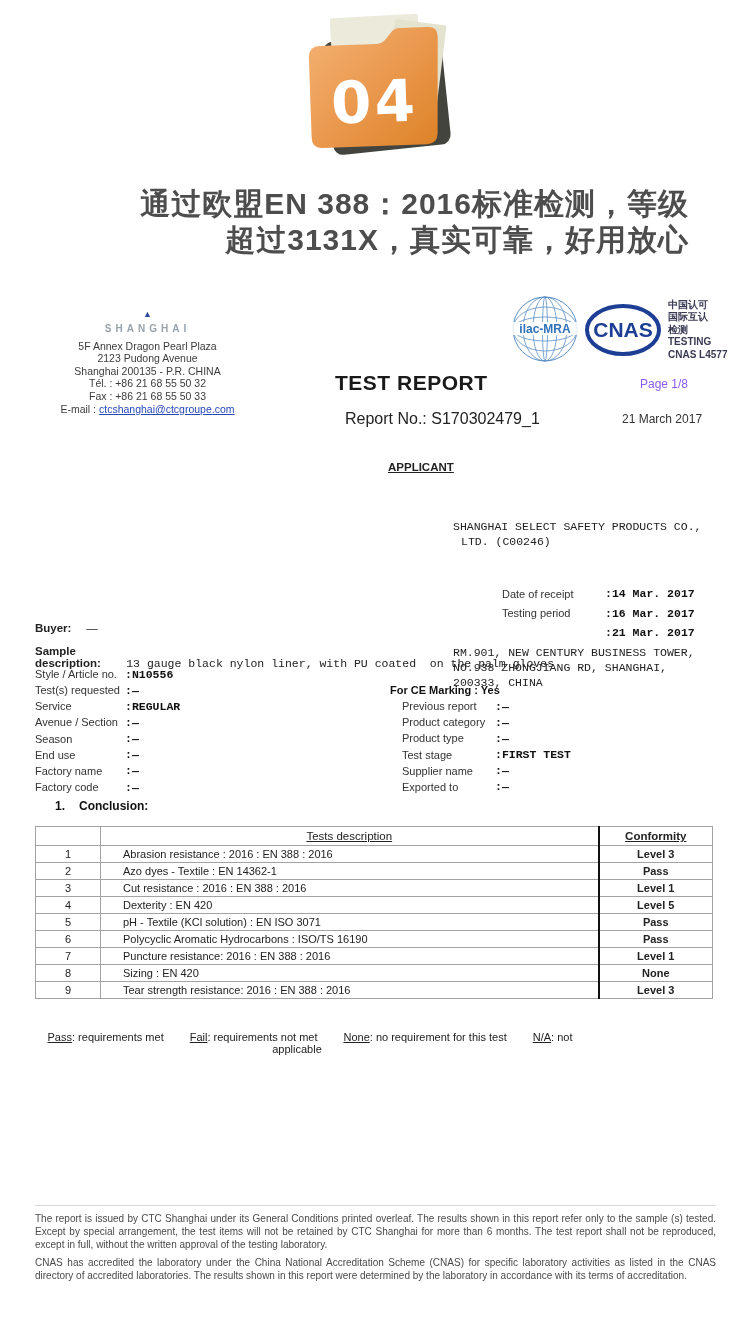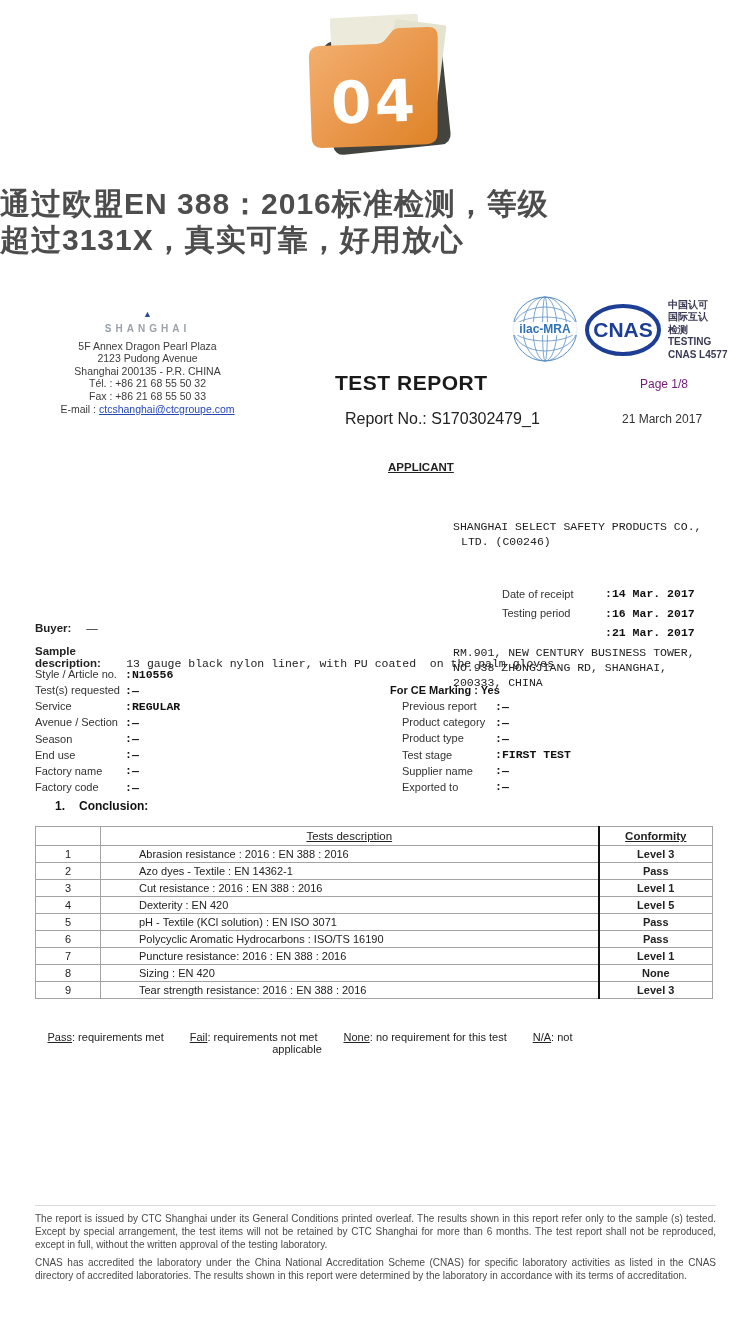--- a/index.html
+++ b/index.html
@@ -3,21 +3,21 @@
 <meta charset="utf-8">
 <style>
   * { margin:0; padding:0; box-sizing:border-box; }
   body { background:#ffffff; font-family:"Liberation Sans", sans-serif; }
   .page { position:relative; width:750px; height:1323px; margin:0 auto; background:#fff; overflow:hidden; }
 
   
   .folder-wrap { position:absolute; left:298px; top:12px; width:158px; height:150px; }
 
   
-  .headline { position:absolute; left:0; top:186px; width:689px; text-align:left;
+  .headline { position:absolute; left:0; top:186px; width:689px; text-align:right;
               font-weight:bold; font-size:30px; line-height:36px; color:#4d4d4d; letter-spacing:1px; }
 
   
   .ctc { position:absolute; left:40px; top:291px; width:215px; text-align:center; }
   .ctc-letters { position:relative; font-family:"Liberation Serif", serif; font-size:47px; line-height:50px;
                  color:#939ba3; letter-spacing:14px; }
   .ctc-letters .t { color:#2a4b9b; font-weight:bold; }
   .ctc-arrow { position:absolute; left:2px; top:35px; width:212px; height:40px; }
   .ctc-tri { position:relative; height:14px; font-size:9px; color:#2a4b9b; line-height:14px; margin-top:16px; }
   .ctc-city { font-size:10px; font-weight:bold; letter-spacing:4px; color:#9aa2aa; margin-top:2px; }
@@ -27,21 +27,21 @@
 
   
   .ilac-logo { position:absolute; left:509px; top:295px; }
   .cnas-logo { position:absolute; left:584px; top:303px; }
   .accred-text { position:absolute; left:668px; top:299px; font-size:10px; font-weight:bold;
                  line-height:12.4px; color:#3a3a55; }
 
   
   .report-title { position:absolute; left:335px; top:371px; font-size:21px; font-weight:bold;
                   letter-spacing:0.5px; color:#1a1a1a; }
-  .page-no { position:absolute; left:640px; top:377px; font-size:12px; color:#701a75; }
+  .page-no { position:absolute; left:640px; top:377px; font-size:12px; color:#8b5cf6; }
   .report-no { position:absolute; left:345px; top:410px; font-size:16px; color:#222; }
   .report-date { position:absolute; left:622px; top:412px; font-size:12px; color:#333; }
 
   .mono { font-family:"Liberation Mono", monospace; white-space:pre; }
 
   
   .applicant-label { position:absolute; left:388px; top:461px; font-size:11.5px; font-weight:bold;
                      text-decoration:underline; color:#222; }
   .applicant-body { position:absolute; left:453px; top:459px; font-size:11.5px; line-height:15px; color:#222; }
   .applicant-body .name-lines div:nth-child(2) { padding-left:8px; }
@@ -74,21 +74,21 @@
   .concl-head .txt { margin-left:14px; }
   table.concl { position:absolute; left:35px; top:826px; width:677px; border-collapse:collapse;
                 table-layout:fixed; font-size:11px; color:#222; }
   table.concl col.c-no   { width:65px; }
   table.concl col.c-desc { width:498px; }
   table.concl col.c-conf { width:114px; }
   table.concl th, table.concl td { border:1px solid #a3a3a3; overflow:hidden; }
   table.concl th { height:19px; font-weight:normal; text-decoration:underline; font-size:11.5px; }
   table.concl td { height:17px; }
   table.concl td.no { text-align:center; }
-  table.concl td.desc { padding-left:38px; text-align:left; }
+  table.concl td.desc { padding-left:22px; text-align:left; }
   table.concl th.conf-h, table.concl td.conf { border-left:2.5px solid #111; text-align:center; font-weight:bold; }
 
   
   .legend { position:absolute; left:0; top:1031px; width:599px; text-align:center; font-size:11px; color:#222;padding-left:8px; }
   .legend .item { margin:0 13px; }
   .legend .key { text-decoration:underline; }
 
   
   .footer { position:absolute; left:35px; top:1205px; width:681px; border-top:1px solid #d9d9d9;
             padding-top:7px; font-size:10px; line-height:12.8px; color:#4a4a4a; text-align:justify; }

